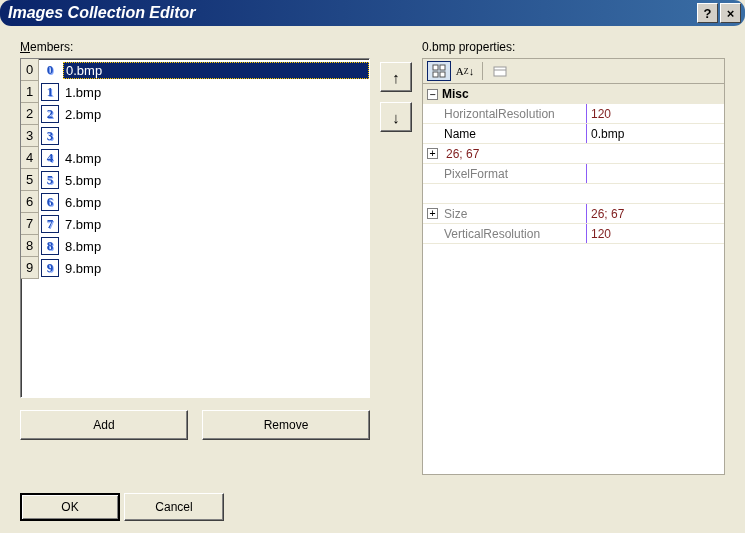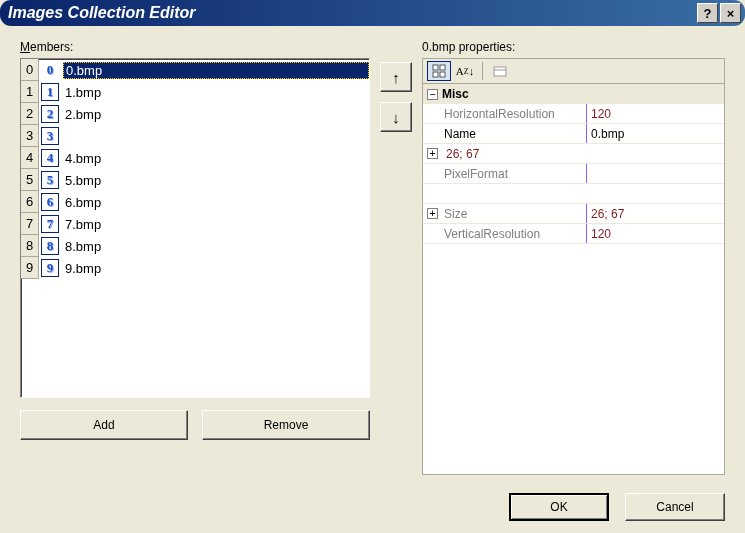--- a/index.html
+++ b/index.html
@@ -177,22 +177,21 @@
   color: #808080;
   display: flex;
   align-items: center;
   border-right: 1px solid #8b5cf6;
 }
 .prop-row.editable .prop-name { color: #000; text-align: center; }
 .prop-value { flex: 1; padding-left: 4px; color: #7f1d1d; display: flex; align-items: center; }
 .prop-row.editable .prop-value { color: #000; }
 .bottom-buttons {
   display: flex;
-  justify-content: flex-end;
-  gap: 16px;
+  gap: 4px;
   padding-top: 8px;
 }
 .bottom-buttons .btn { width: 100px; height: 28px; }
 .bottom-buttons .btn.default {
   border: 2px solid #000;
   box-shadow: inset 1px 1px 0 #fff, inset -1px -1px 0 #808080;
 }
 </style>
 </head>
 <body>

